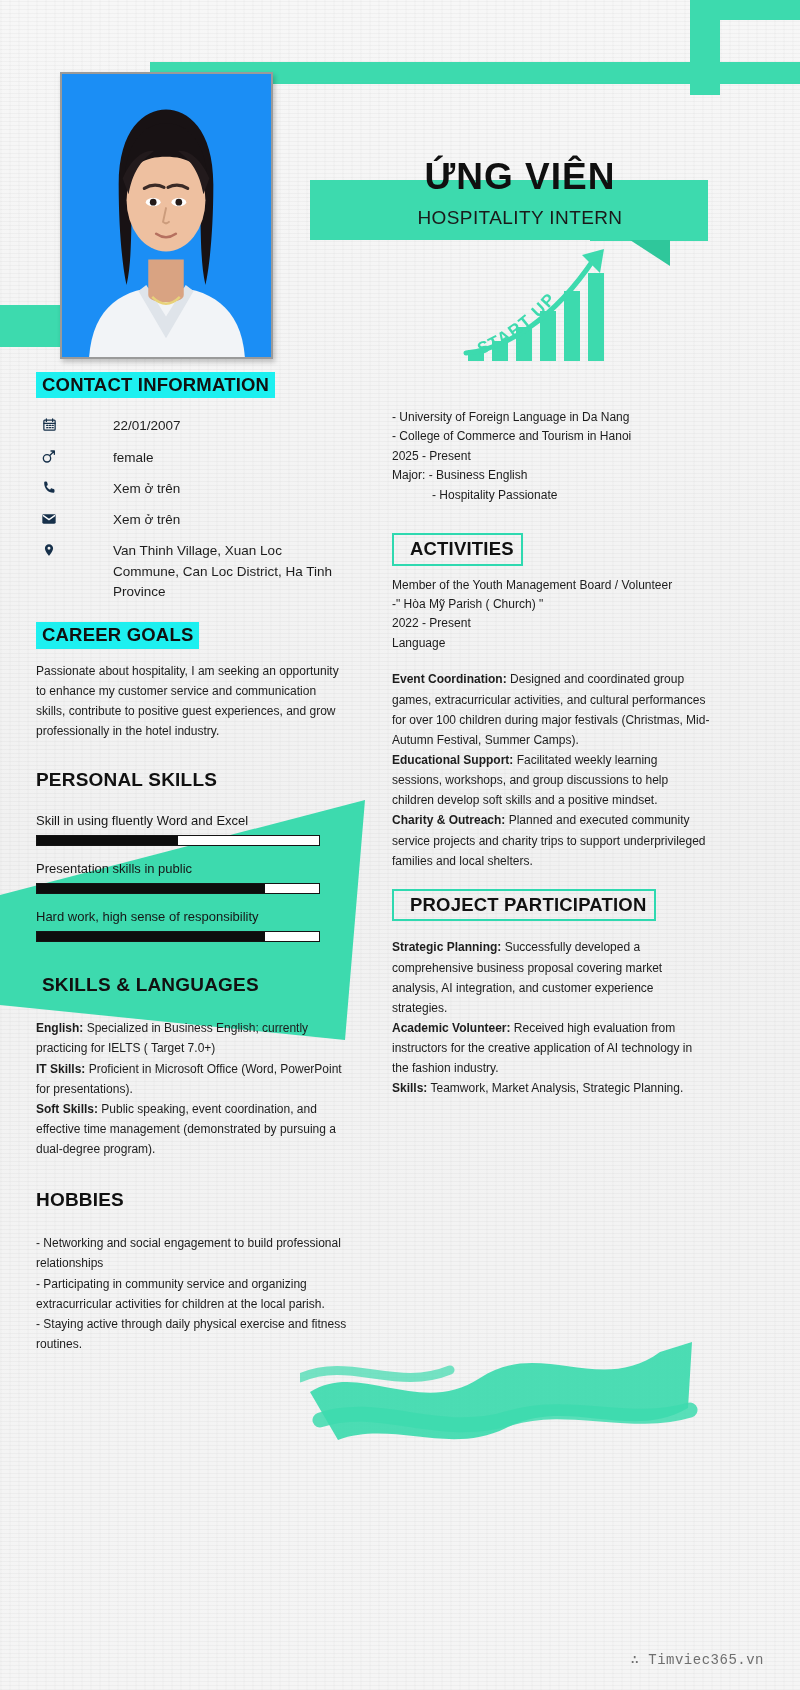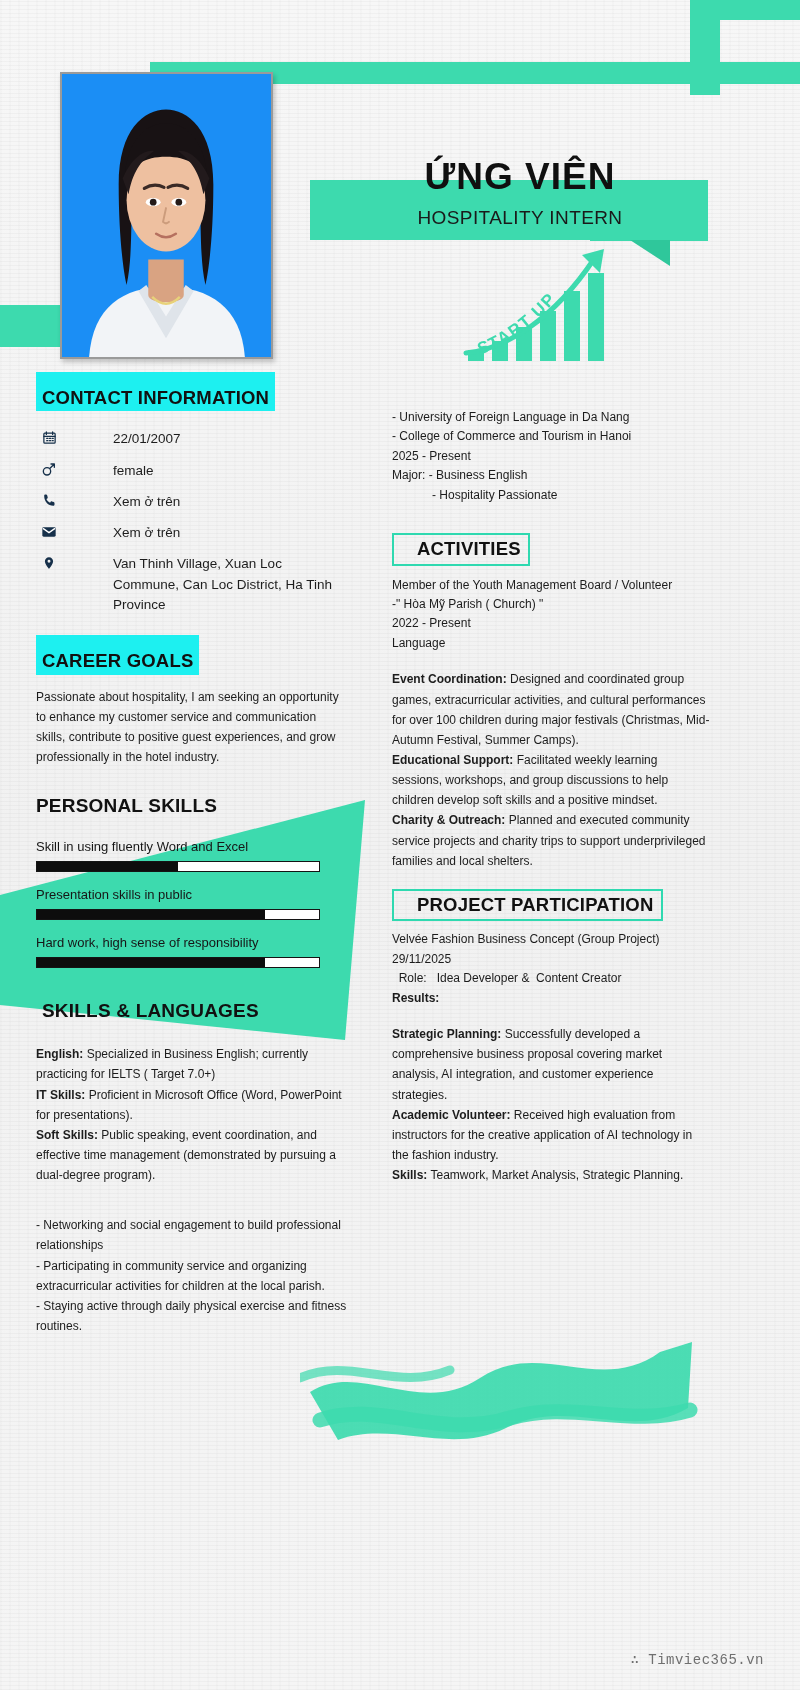--- a/index.html
+++ b/index.html
@@ -122,37 +122,37 @@
     z-index: 5;
   }
 
   
   .h-hl {
     display: inline-block;
     background: #1df0f0;
     font-size: 18.5px;
     font-weight: bold;
     color: #111;
-    padding: 16px 6px 4px 6px;
+    padding: 3px 6px 4px 6px;
     letter-spacing: 0.2px;
     line-height: 1.05;
   }
   .h-plain {
     font-size: 19px;
     font-weight: bold;
     color: #111;
     letter-spacing: 0.2px;
   }
   .h-box {
     display: inline-block;
     border: 2px solid #2fd9b0;
     font-size: 18.5px;
     font-weight: bold;
     color: #111;
-    padding: 4px 7px 5px 23px;
+    padding: 4px 7px 5px 16px;
     letter-spacing: 0.2px;
     line-height: 1.05;
   }
 
   
   .contact-list { margin-top: 18px; }
   .c-row {
     display: flex;
     align-items: flex-start;
     margin-bottom: 11px;
@@ -378,20 +378,21 @@
     <div class="sec" style="margin-top:32px;">
       <div class="h-plain" style="padding-left:6px;">SKILLS &amp; LANGUAGES</div>
       <div class="body-txt" style="margin-top:22px;">
         <span><b>English:</b></span><span> Specialized in Business English; currently practicing for IELTS ( Target 7.0+)</span><br>
         <span><b>IT Skills:</b></span><span> Proficient in Microsoft Office (Word, PowerPoint for presentations).</span><br>
         <span><b>Soft Skills:</b></span><span> Public speaking, event coordination, and effective time management (demonstrated by pursuing a dual-degree program).</span>
       </div>
     </div>
 
     <div class="sec" style="margin-top:30px;">
+      <div class="h-plain">HOBBIES</div>
       <div class="body-txt" style="margin-top:22px;">
         <div>- Networking and social engagement to build professional relationships</div>
         <div> - Participating in community service and organizing extracurricular activities for children at the local parish.</div>
         <div>- Staying active through daily physical exercise and fitness routines.</div>
       </div>
     </div>
 
   </div>
 
   <div class="col-right">
@@ -416,26 +417,20 @@
       </div>
       <div class="body-txt" style="margin-top:16px;">
         <span><b>Event Coordination:</b></span><span> Designed and coordinated group games, extracurricular activities, and cultural performances for over 100 children during major festivals (Christmas, Mid-Autumn Festival, Summer Camps).</span><br>
         <span><b>Educational Support:</b></span><span> Facilitated weekly learning sessions, workshops, and group discussions to help children develop soft skills and a positive mindset.</span><br>
         <span><b>Charity &amp; Outreach:</b></span><span> Planned and executed community service projects and charity trips to support underprivileged families and local shelters.</span>
       </div>
     </div>
 
     <div class="sec" style="margin-top:18px;">
       <span class="h-box">PROJECT PARTICIPATION</span>
-      <div class="body-txt" style="margin-top:9px;line-height:1.62;">
-        <div> Velvée Fashion Business Concept (Group Project)</div>
-        <div>29/11/2025</div>
-        <div style="white-space:pre;">  Role:   Idea Developer &amp;  Content Creator</div>
-        <div><b>Results:</b></div>
-      </div>
       <div class="body-txt" style="margin-top:16px;">
         <span><b>Strategic Planning:</b></span><span> Successfully developed a comprehensive business proposal covering market analysis, AI integration, and customer experience strategies.</span><br>
         <span><b>Academic Volunteer:</b></span><span> Received high evaluation from instructors for the creative application of AI technology in the fashion industry.</span><br>
         <span><b>Skills:</b></span><span> Teamwork, Market Analysis, Strategic Planning.</span>
       </div>
     </div>
 
   </div>
 
   <div class="footer">∴ Timviec365.vn</div>

